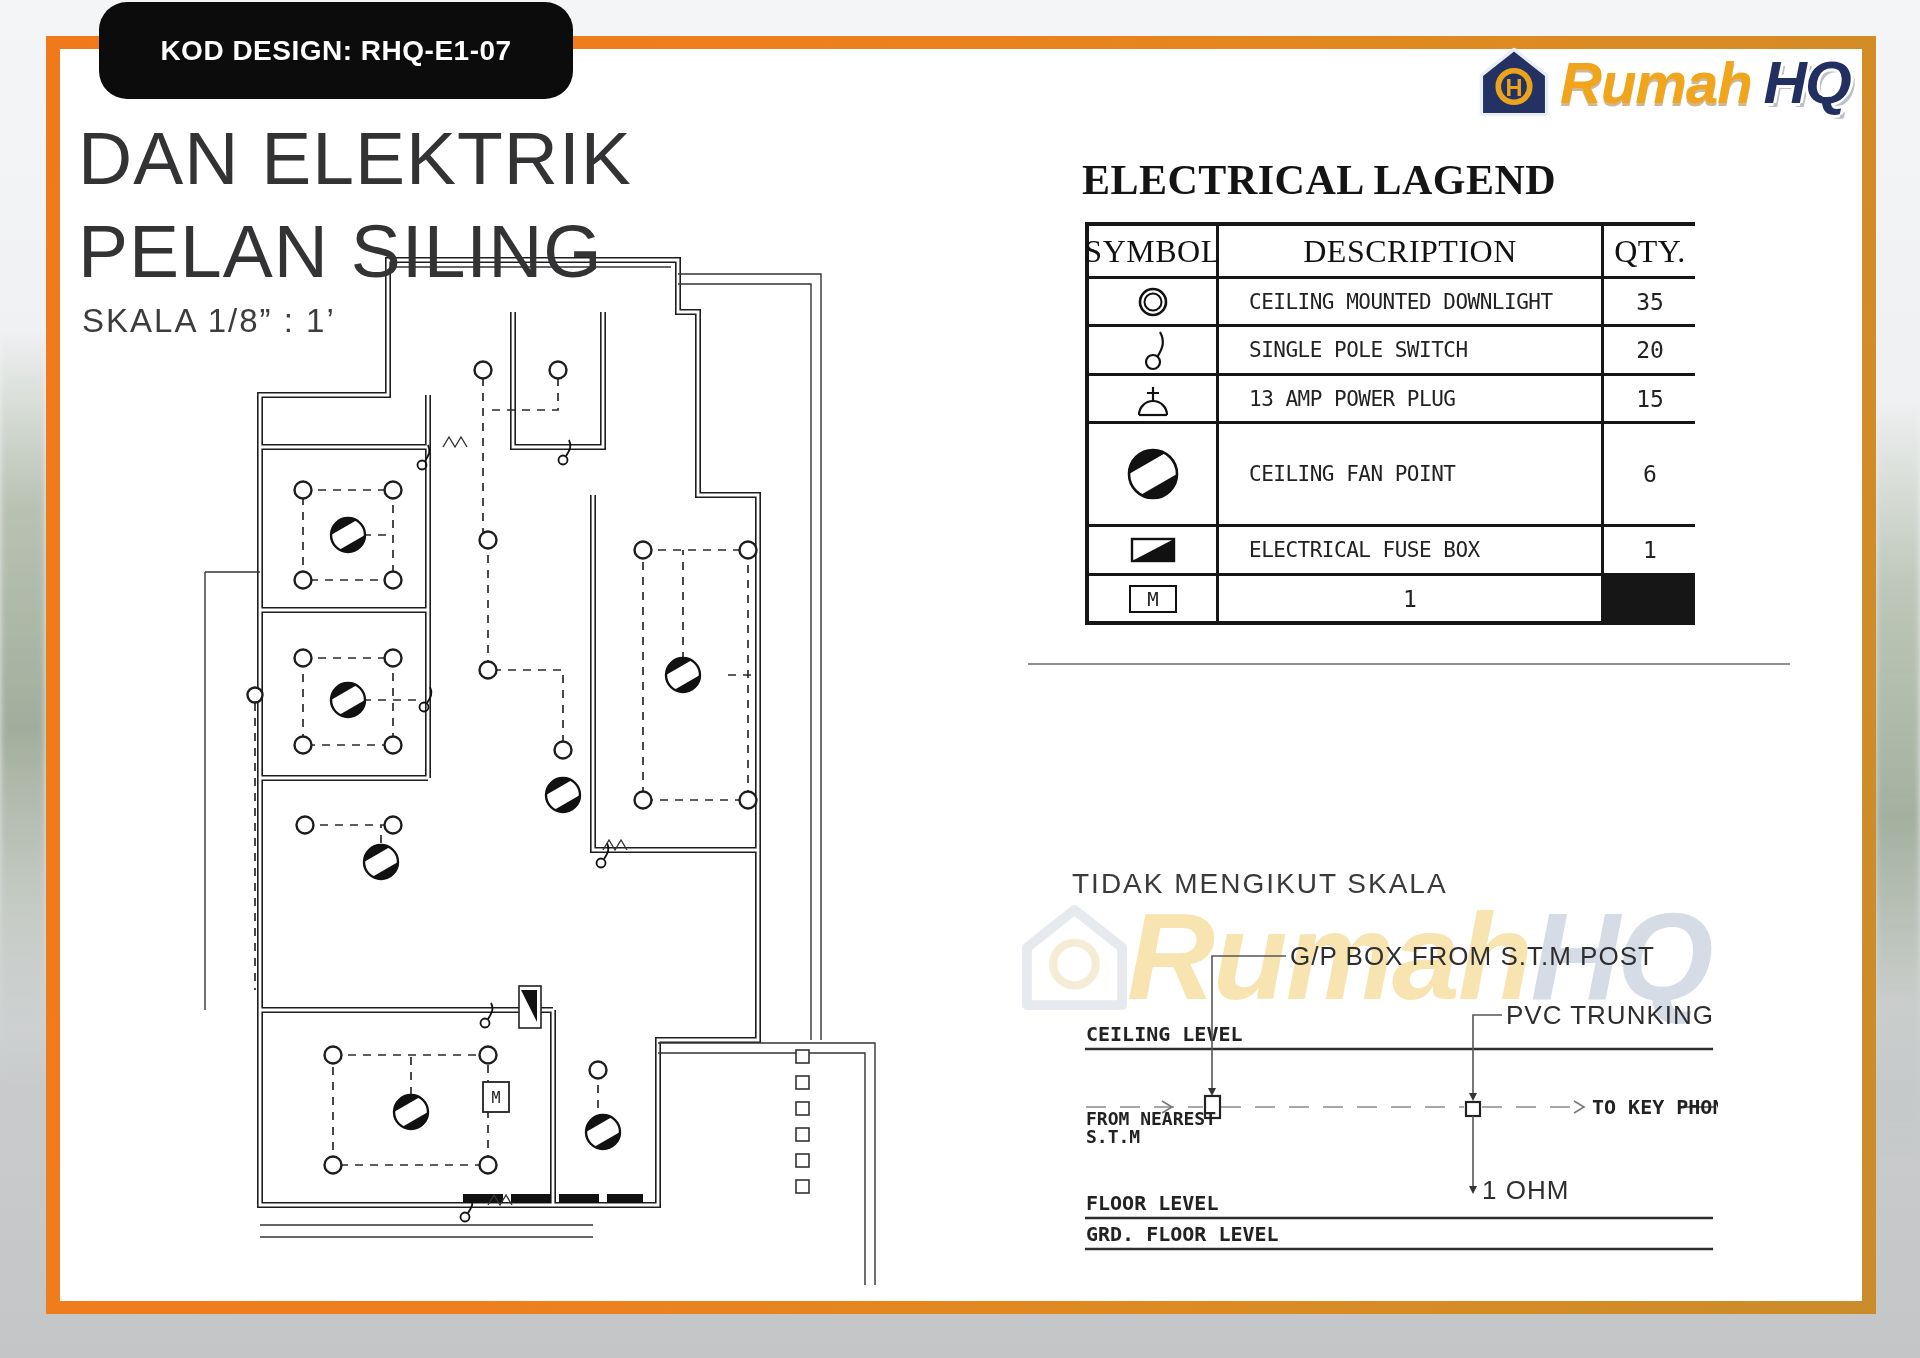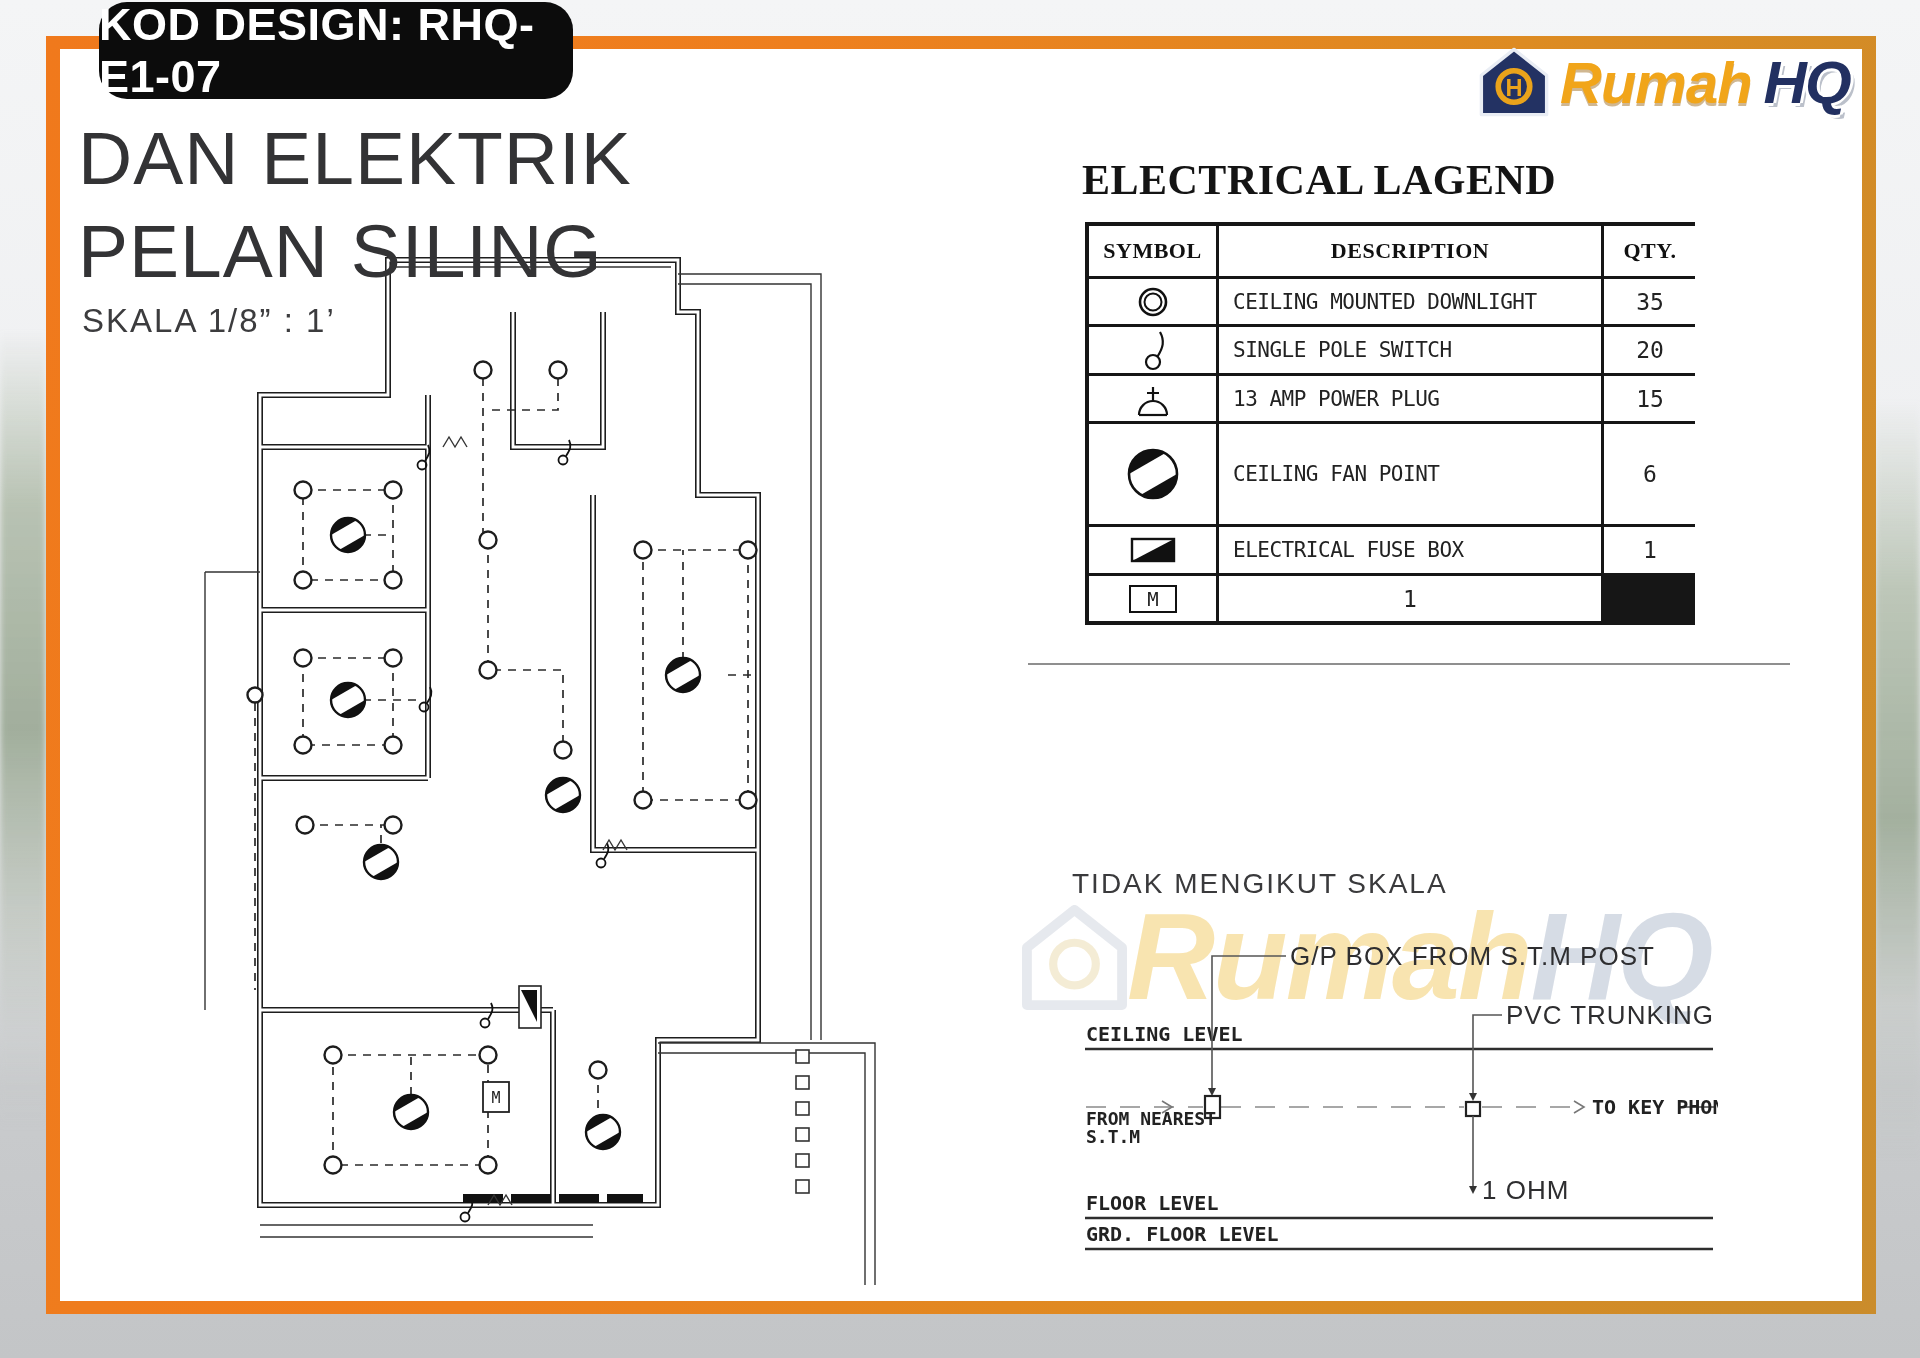--- a/index.html
+++ b/index.html
@@ -16,43 +16,43 @@
   .frame{
     position:absolute;left:46px;top:36px;width:1830px;height:1278px;box-sizing:border-box;
     background:linear-gradient(105deg,#f0791c 0%,#ee7f1e 35%,#dd8b22 68%,#ca8c2b 100%);
     padding:13px 14px;
   }
   .sheet{width:100%;height:100%;background:#ffffff;}
   .badge{
     position:absolute;left:99px;top:2px;width:474px;height:97px;background:#0c0c0c;
     border-radius:28px;display:flex;align-items:center;justify-content:center;z-index:6;
   }
-  .badge span{color:#ffffff;font-size:45px;font-weight:700;letter-spacing:.5px;}
+  .badge span{color:#ffffff;font-size:28px;font-weight:700;letter-spacing:.5px;}
   .brand{position:absolute;left:1478px;top:46px;display:flex;align-items:center;gap:10px;z-index:6;}
   .brand .word1{font-size:58px;font-weight:900;font-style:italic;color:#f1a51a;letter-spacing:-1px;
     text-shadow:0 3px 0 rgba(150,95,10,.45),0 0 2px #fff;}
   .brand .word2{font-size:60px;font-weight:900;font-style:italic;color:#223061;letter-spacing:-2px;margin-left:2px;
     text-shadow:-3px 0 0 #fff,3px 0 0 #fff,0 -3px 0 #fff,0 3px 0 #fff,4px 4px 0 rgba(120,130,150,.5);}
   .h-title{
     position:absolute;left:78px;top:112px;font-size:75px;line-height:1.24;letter-spacing:1px;
     color:#333335;z-index:5;
   }
   .h-scale{position:absolute;left:82px;top:302px;font-size:33px;letter-spacing:2px;color:#3c3c3e;z-index:5;}
   .legend-title{position:absolute;left:1082px;top:156px;font-family:"Liberation Serif",serif;
     font-weight:700;font-size:42px;letter-spacing:.5px;color:#141414;}
   .legend-table{
     position:absolute;left:1085px;top:222px;width:610px;box-sizing:border-box;
     display:grid;grid-template-columns:127px 382px 92px;
     grid-template-rows:50px 45px 46px 45px 100px 46px 45px;
     gap:3px;background:#161616;border:4px solid #161616;
   }
   .cell{background:#fff;display:flex;align-items:center;}
   .cell.center{justify-content:center;}
-  .cell.desc{padding-left:14px;}
-  .th{font-family:"Liberation Serif",serif;font-weight:700;font-size:22px;color:#111;letter-spacing:.5px;}
+  .cell.desc{padding-left:30px;}
+  .th{font-family:"Liberation Serif",serif;font-weight:400;font-size:32px;color:#111;letter-spacing:.5px;}
   .cad{font-family:"DejaVu Sans Mono",monospace;color:#222;}
   .desc-text{font-size:21px;letter-spacing:-.5px;}
   .qty-text{font-size:23px;}
   .divider{position:absolute;left:1028px;top:663px;width:762px;height:2px;background:#8f8f8f;}
   .t-title{position:absolute;left:1066px;top:688px;font-size:62px;line-height:1.22;letter-spacing:1px;color:#38383a;}
   .t-sub{position:absolute;left:1072px;top:868px;font-size:28px;letter-spacing:2px;color:#3a3a3c;}
   .watermark{position:absolute;left:1022px;top:862px;width:768px;height:190px;display:flex;align-items:center;
     overflow:hidden;z-index:1;font-style:italic;font-weight:900;}
   .watermark .wm1{font-size:122px;color:rgba(242,206,112,.55);text-shadow:0 0 2px rgba(255,255,255,.7);letter-spacing:-2px;}
   .watermark .wm2{font-size:124px;color:rgba(186,196,212,.6);text-shadow:0 0 2px rgba(255,255,255,.7);letter-spacing:-3px;}

